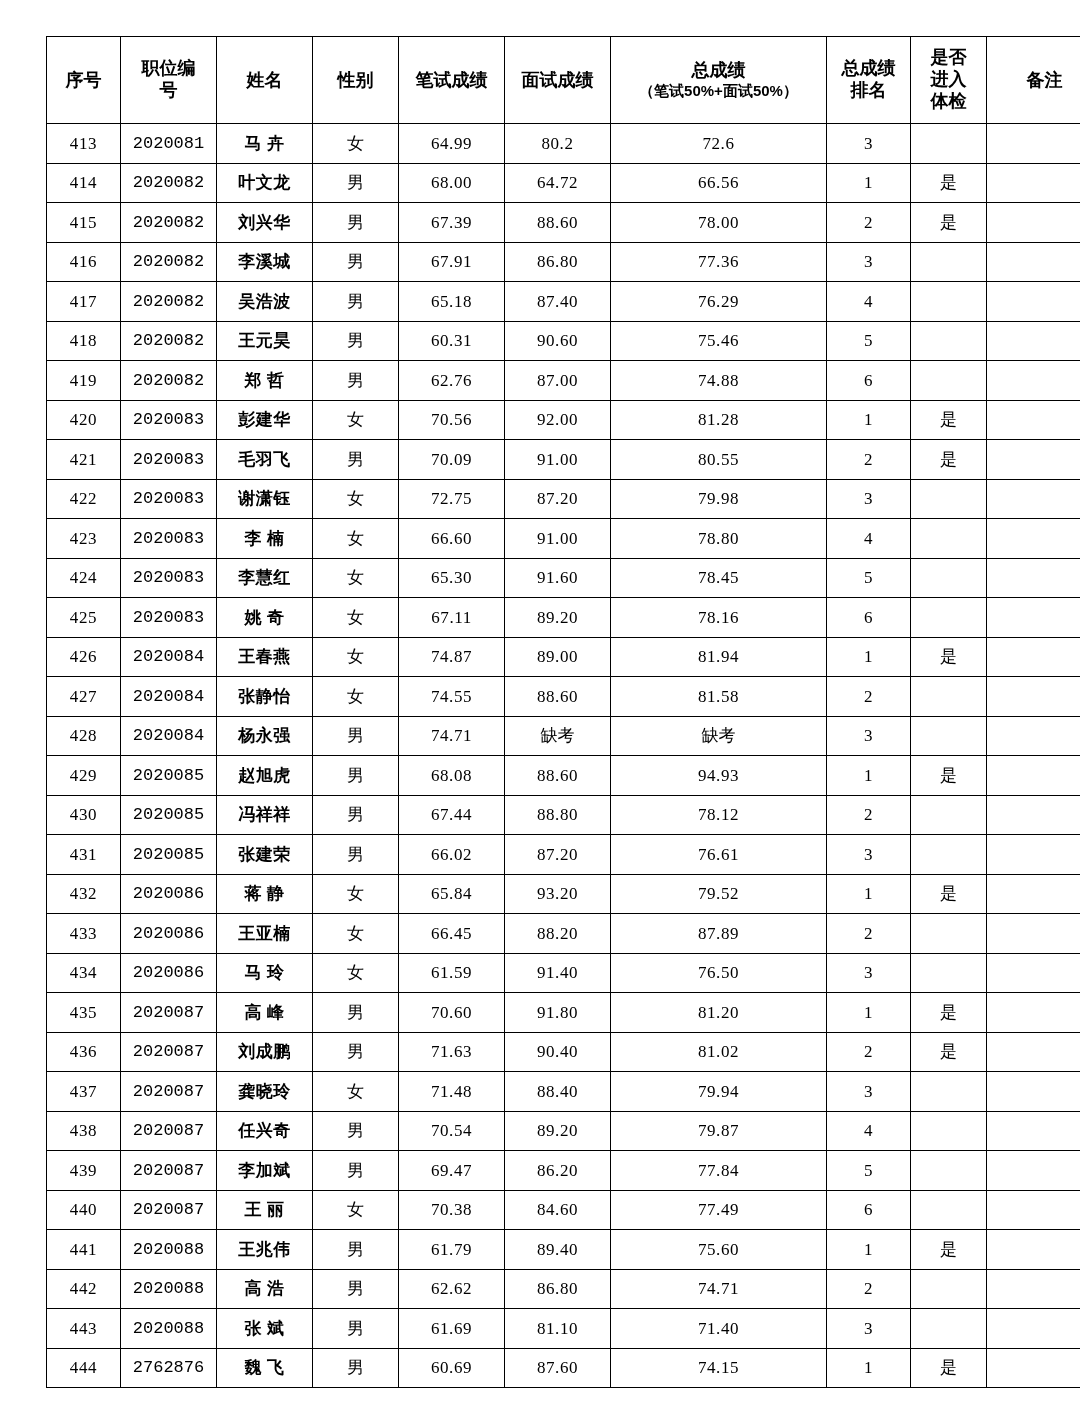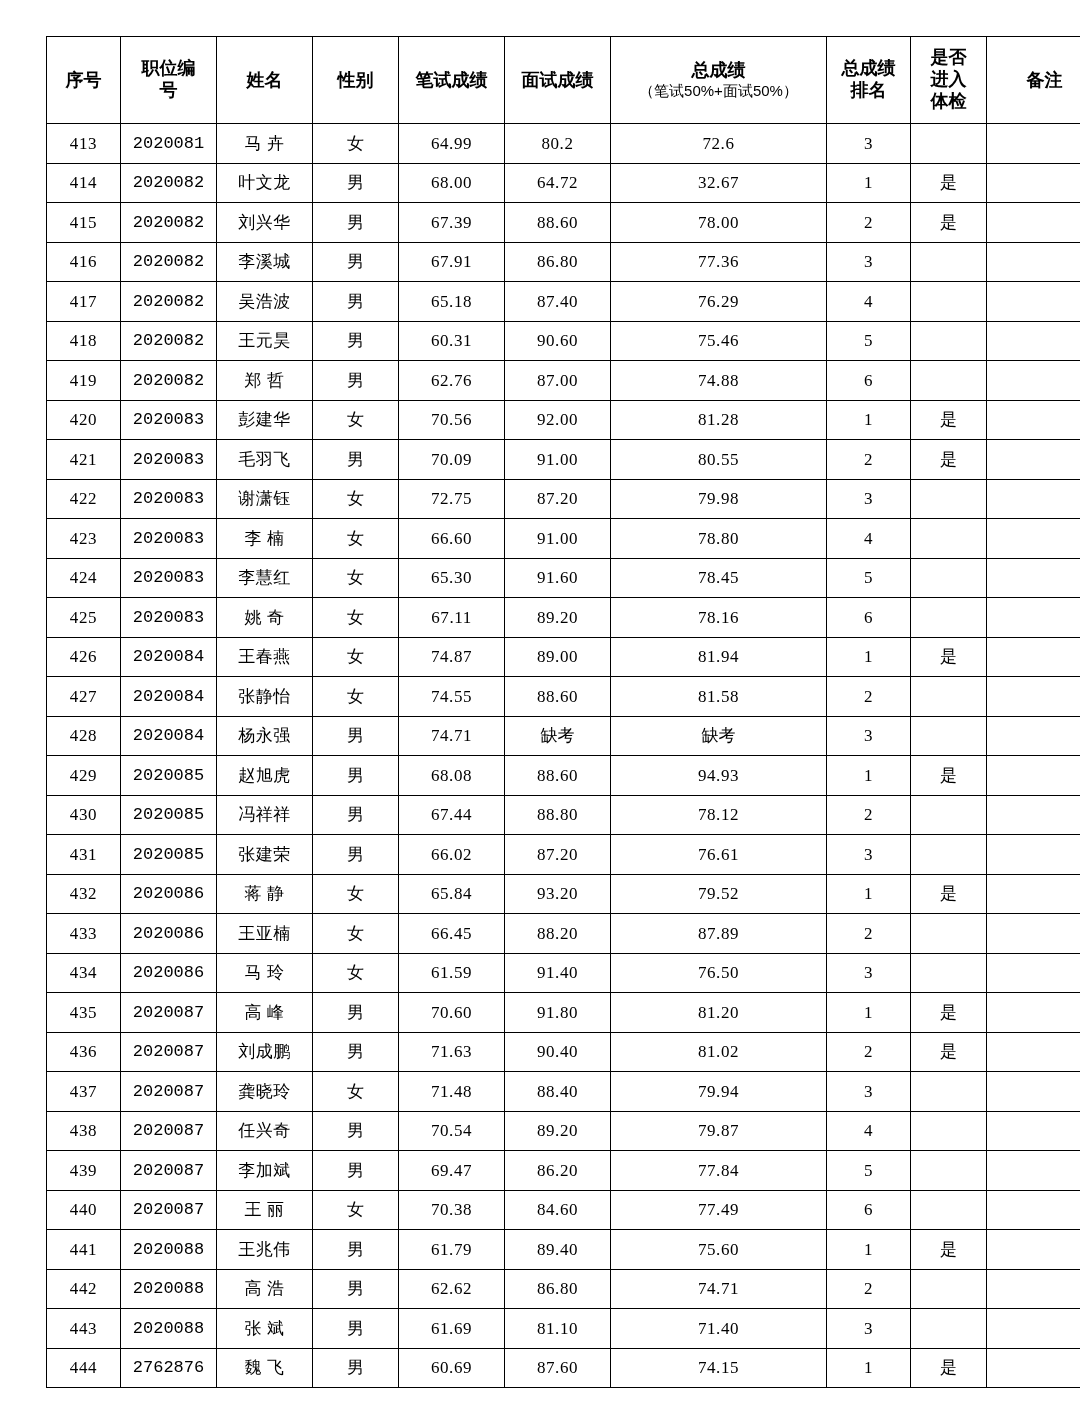--- a/index.html
+++ b/index.html
@@ -46,37 +46,37 @@
   }
   .th-stack {
     display: flex;
     flex-direction: column;
     align-items: center;
     justify-content: center;
     line-height: 1.22;
   }
   .th-sub {
     font-size: 15px;
-    font-weight: normal;
+    font-weight: bold;
   }
   
   col.c-idx      { width: 74px; }
   col.c-post     { width: 96px; }
   col.c-name     { width: 96px; }
   col.c-gender   { width: 86px; }
   col.c-written  { width: 106px; }
   col.c-inter    { width: 106px; }
   col.c-total    { width: 216px; }
   col.c-rank     { width: 84px; }
   col.c-physical { width: 76px; }
   col.c-remark   { width: 116px; }
 
   td.name-cell {
     font-family: "Liberation Sans", "DejaVu Sans", sans-serif;
-    font-weight: normal;
+    font-weight: bold;
     font-size: 17px;
     letter-spacing: 0.5px;
   }
   td.gender-cell {
     font-family: "Liberation Sans", "DejaVu Sans", sans-serif;
     font-size: 17px;
   }
   td.num-cell {
     font-family: "Liberation Serif", "DejaVu Serif", serif;
     font-size: 17px;
@@ -173,21 +173,21 @@
           <td class="yes-cell"></td>
           <td></td>
         </tr>
         <tr>
           <td class="num-cell">414</td>
           <td class="post-cell">2020082</td>
           <td class="name-cell">叶文龙</td>
           <td class="gender-cell">男</td>
           <td class="num-cell">68.00</td>
           <td class="num-cell">64.72</td>
-          <td class="num-cell">32.67</td>
+          <td class="num-cell">66.56</td>
           <td class="num-cell">1</td>
           <td class="yes-cell">是</td>
           <td></td>
         </tr>
         <tr>
           <td class="num-cell">415</td>
           <td class="post-cell">2020082</td>
           <td class="name-cell">刘兴华</td>
           <td class="gender-cell">男</td>
           <td class="num-cell">67.39</td>

